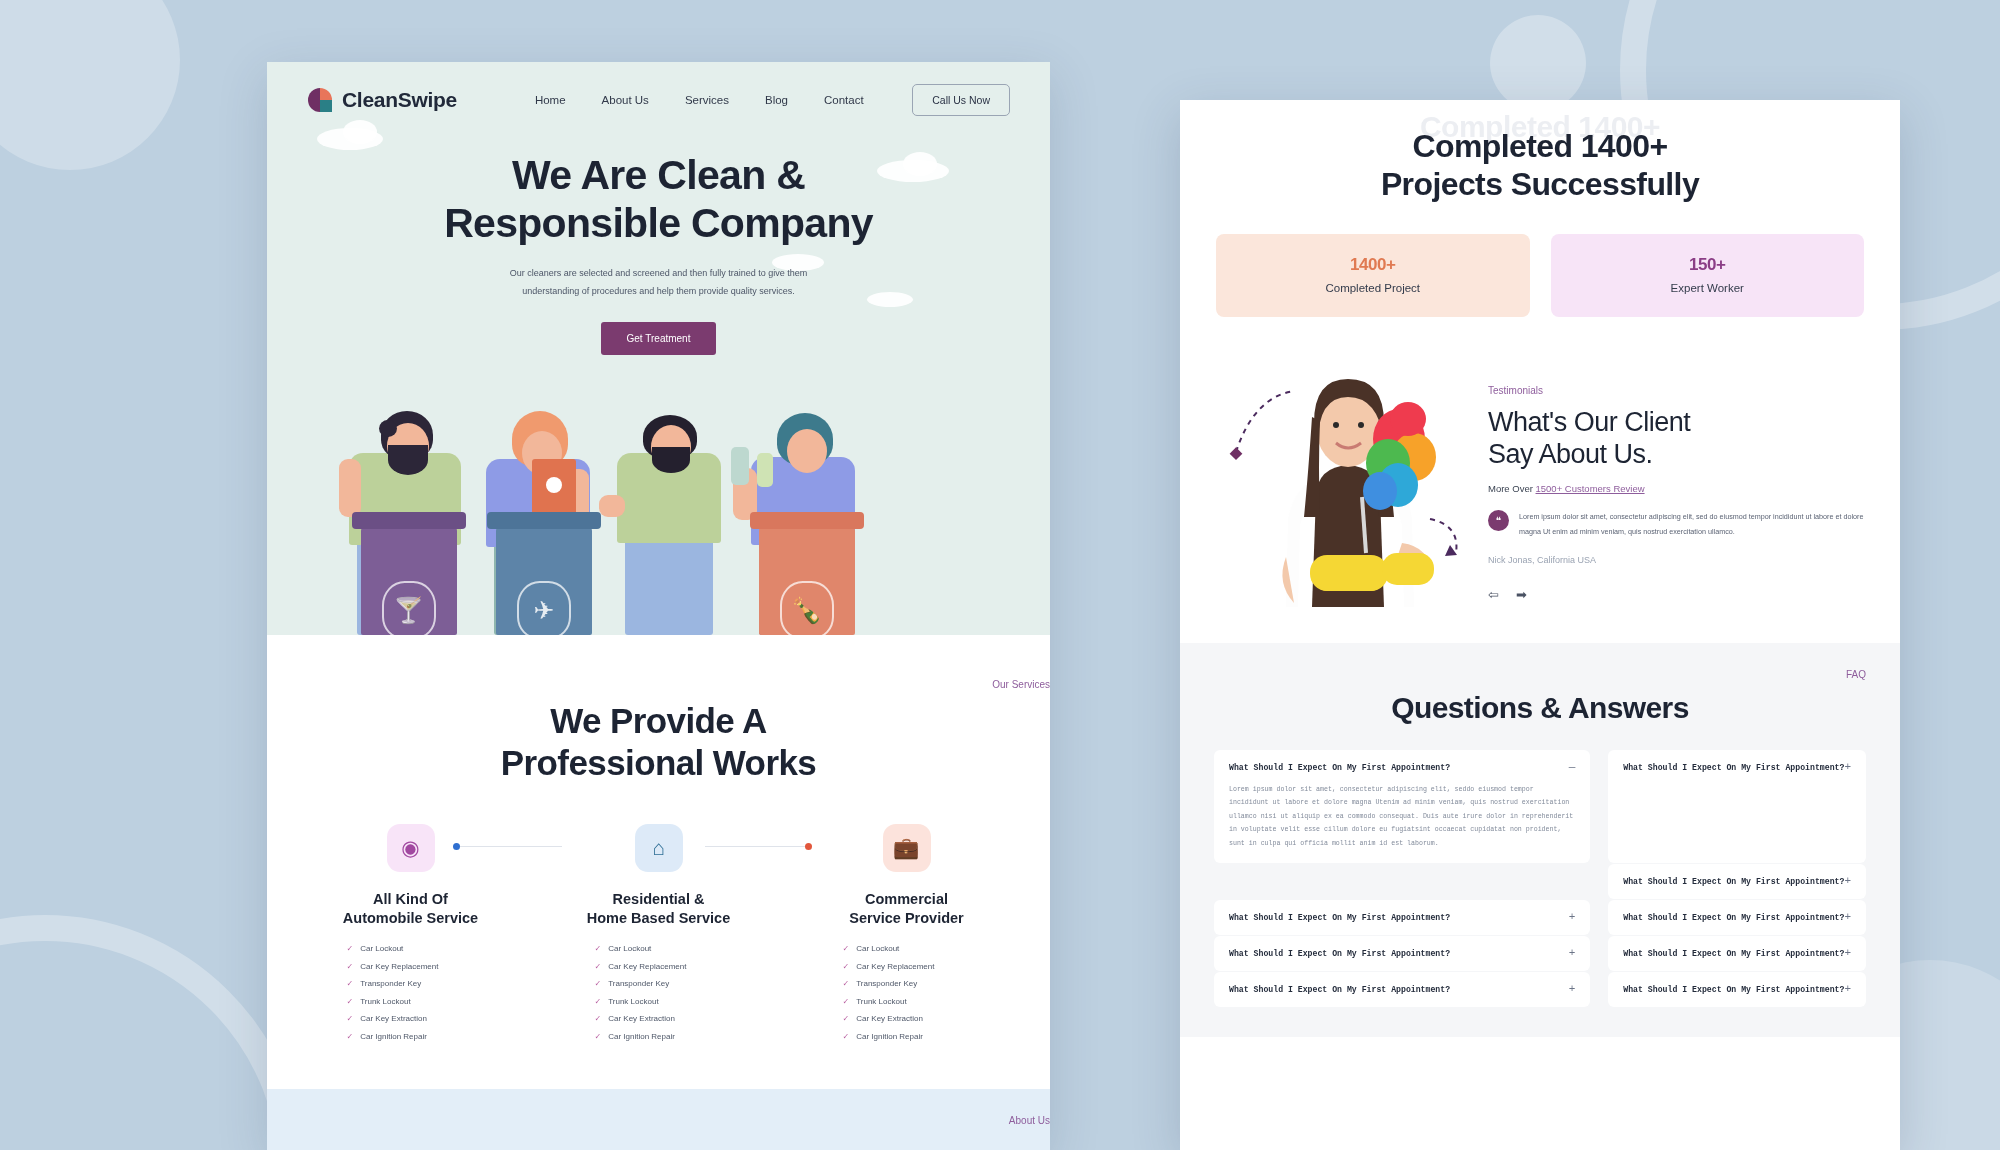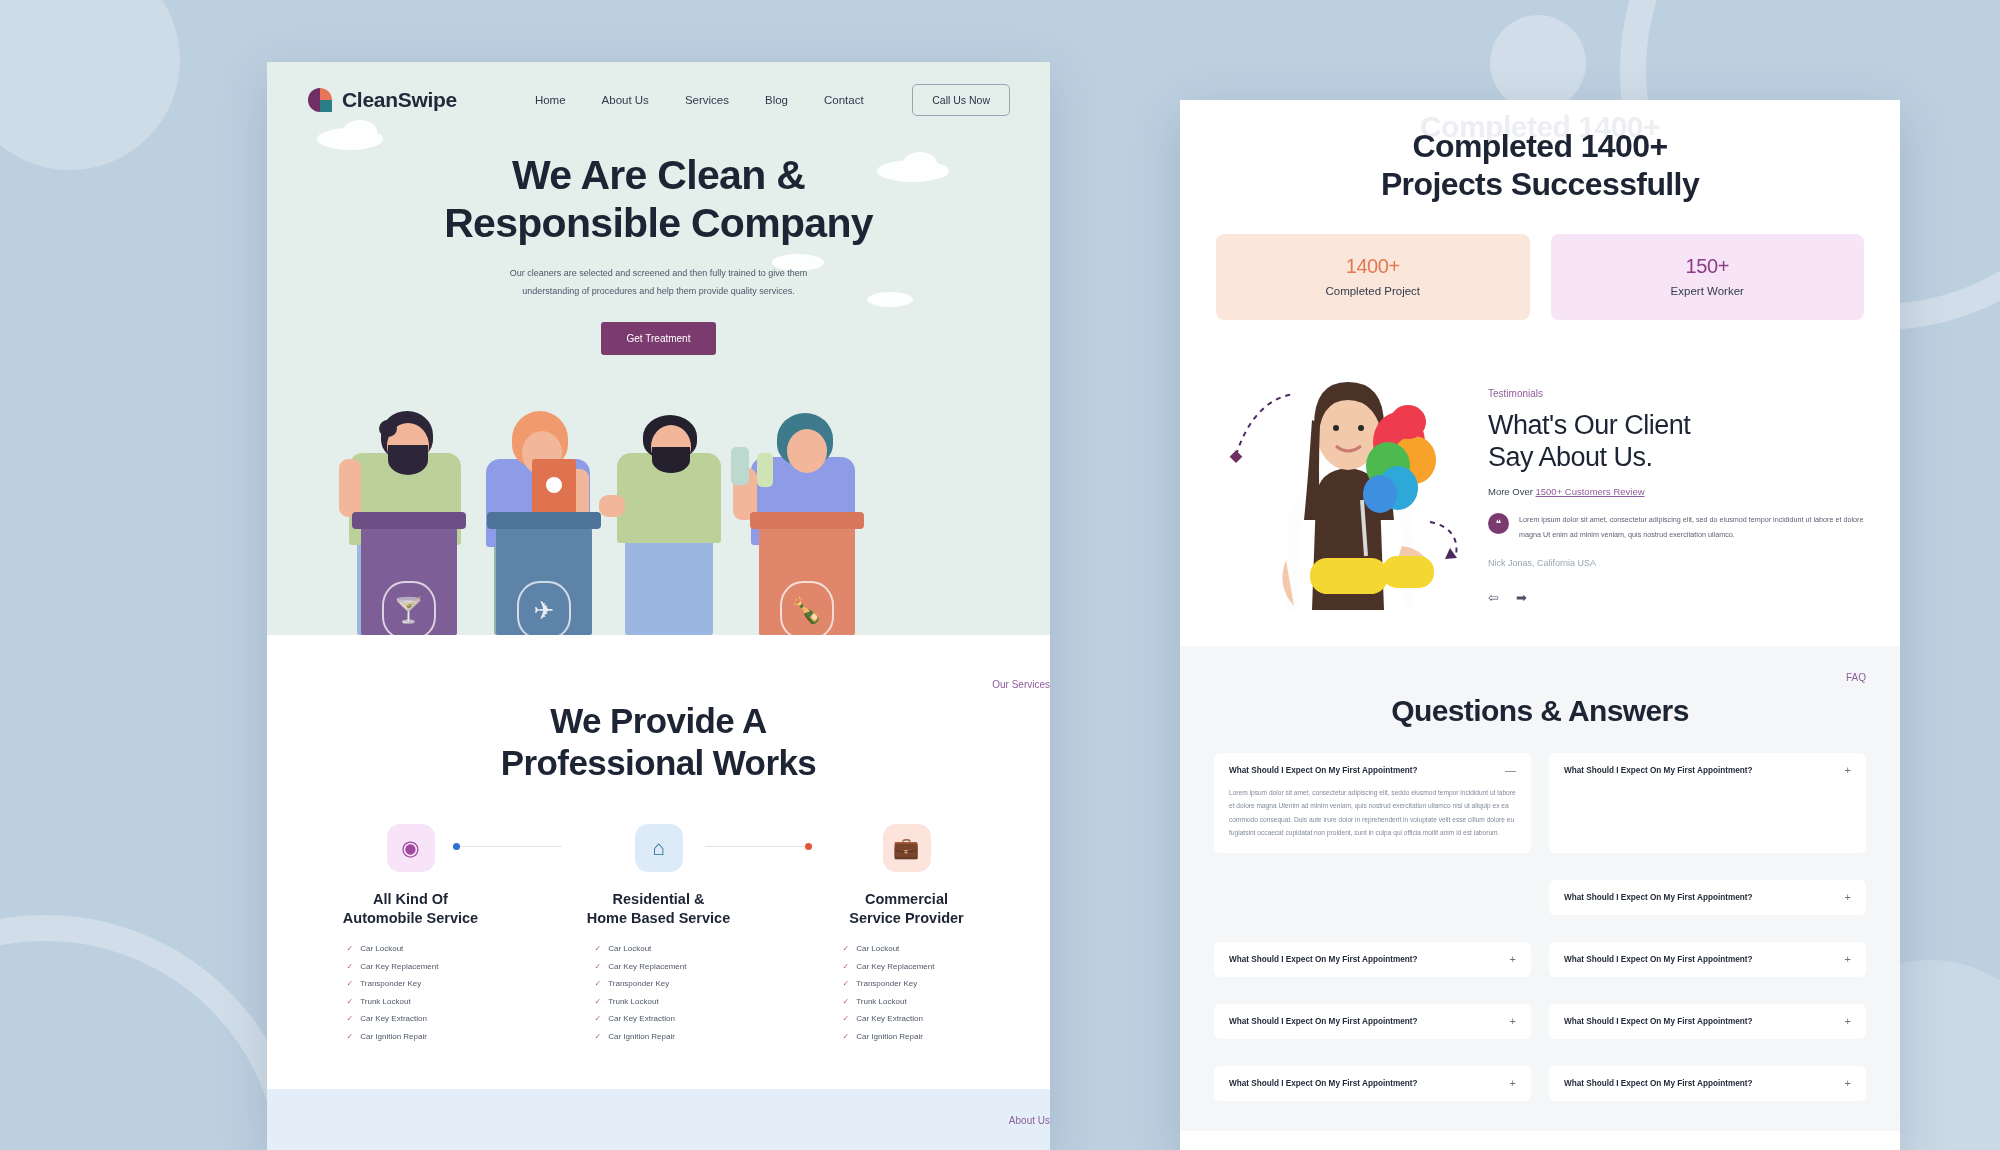--- a/index.html
+++ b/index.html
@@ -100,41 +100,41 @@
   }
   .rp-stats { background:#fff; padding:28px 36px 34px; position:relative; }
   .ghost {
     position:absolute; top:10px; left:0; right:0; text-align:center;
     font-size:30px; font-weight:700; color:rgba(140,155,180,.17); letter-spacing:-.5px;
     user-select:none;
   }
   .rp-h2 { text-align:center; font-size:32px; line-height:1.18; color:#1d2433; font-weight:700; letter-spacing:-.6px; position:relative; z-index:2; }
   .stat-row { display:flex; gap:21px; margin-top:30px; }
   .stat { flex:1; border-radius:8px; text-align:center; padding:21px 8px 23px; }
-  .stat-num { font-size:20px; font-weight:400; letter-spacing:-.4px; }
+  .stat-num { font-size:17px; font-weight:700; letter-spacing:-.4px; }
   .stat-lbl { font-size:11.5px; color:#333b4b; margin-top:7px; }
 
   .rp-testi { background:#fff; display:flex; padding:6px 36px 22px; gap:16px; }
   .testi-photo { width:256px; position:relative; flex:none; }
   .testi-right { flex:1; padding-top:28px; }
   .testi-h2 { font-size:27px; line-height:1.2; color:#1d2433; font-weight:400; letter-spacing:-.5px; margin-top:5px;}
   .more-over { font-size:9.5px; color:#3b4352; margin-top:13px; }
   .more-over a { color:#8e5d9c; }
   .quote-row { display:flex; gap:10px; margin-top:16px; }
   .quote-badge {
     width:21px; height:21px; border-radius:50%; background:#7b3b6f; color:#fff; flex:none;
     display:flex; align-items:center; justify-content:center; font-size:10px;
   }
   .quote-txt { font-size:7.2px; line-height:2.0; color:#5b6374; }
   .author { font-size:9px; margin-top:16px; color:#222a3a; font-weight:700; }
   .author span { color:#9aa3b2; font-weight:400; }
   .arrows { display:flex; gap:17px; margin-top:22px; font-size:13px; color:#4a5263; }
 
   .rp-faq { background:#f5f6f8; padding:26px 34px 30px; }
-  .faq-grid { display:grid; grid-template-columns:1fr 1fr; gap:27px 18px; margin-top:24px; }
+  .faq-grid { display:grid; grid-template-columns:1fr; gap:1px 18px; margin-top:24px;font-family:Liberation Mono, monospace; }
   .faq-item { background:#fff; border-radius:6px; padding:13px 15px; }
   .faq-q { display:flex; align-items:flex-start; }
   .faq-qt { font-size:8.2px; color:#232b3b; font-weight:600; flex:1; }
   .faq-sign { font-size:11px; color:#6b7487; line-height:.8; }
   .faq-a { font-size:6.6px; line-height:2.05; color:#828b9b; margin-top:11px; }
 </style>
 </head>
 <body>
 
 <div id="bg-deco">

